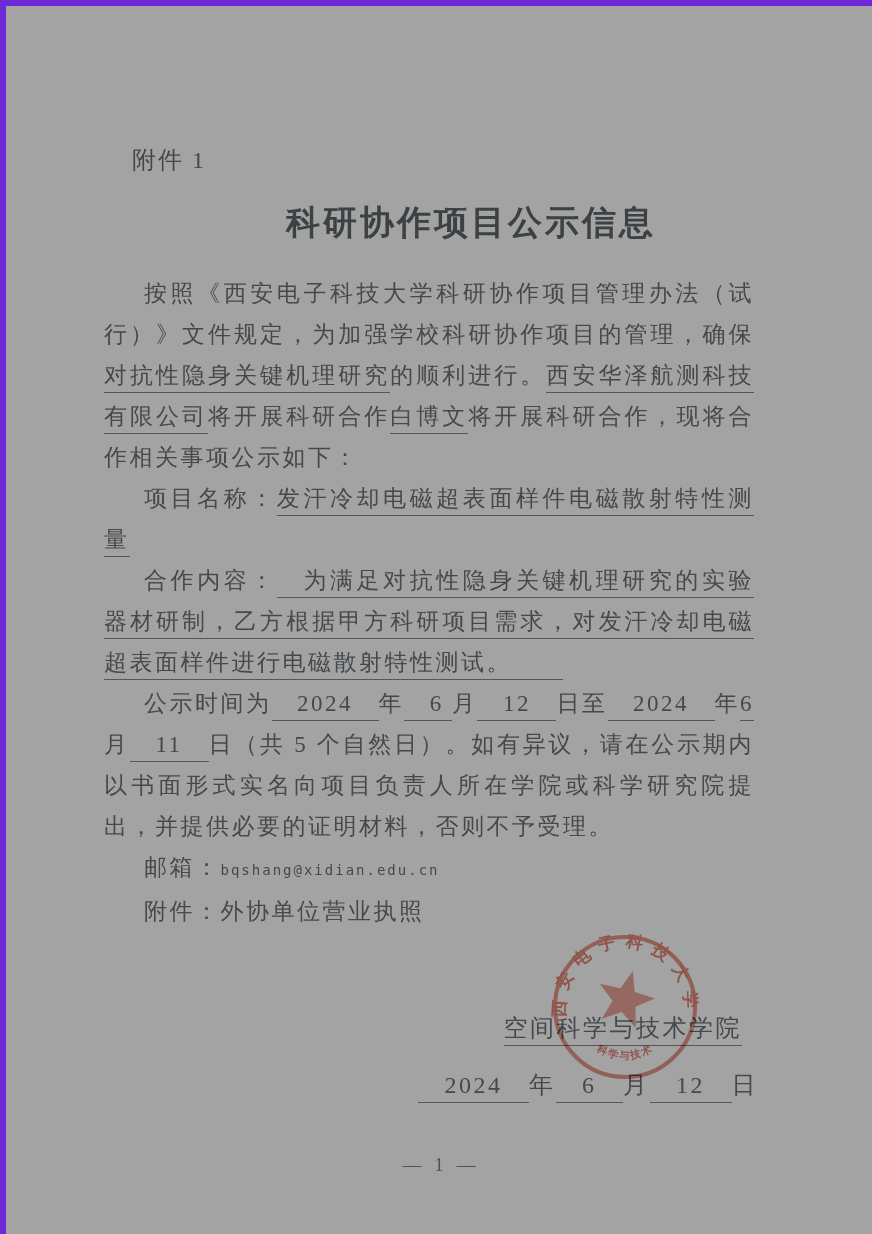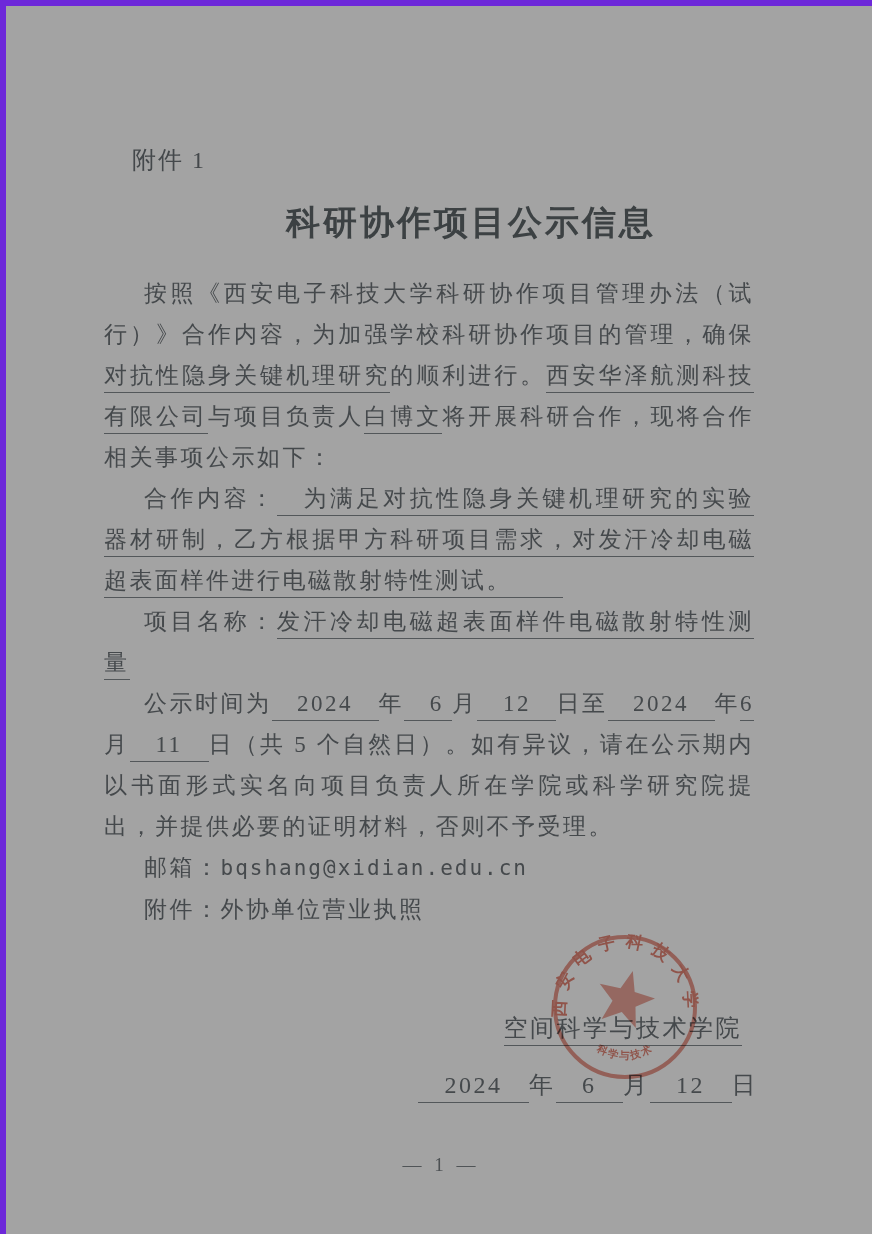--- a/index.html
+++ b/index.html
@@ -40,21 +40,21 @@
     font-size: 23px;
     line-height: 41px;
     letter-spacing: 2.5px;
     text-align: justify;
     color: #45494c;
   }
   .body-text p { margin: 0; text-indent: 40px; }
   .u { border-bottom: 1.5px solid #53575a; padding-bottom: 4px; }
   .email {
     font-family: "DejaVu Sans Mono", "Liberation Mono", monospace;
-    font-size: 21px;
+    font-size: 14px;
     letter-spacing: 2px;
   }
   .signature {
     position: absolute;
     right: 118px;
     top: 1002px;
     text-align: right;
     font-size: 24px;
     line-height: 41px;
     letter-spacing: 2.5px;
@@ -92,23 +92,23 @@
 </head>
 <body>
 
 <div class="doc">
 
   <div class="attachment">附件 1</div>
 
   <h1 class="title">科研协作项目公示信息</h1>
 
   <div class="body-text">
-    <p><span>按照《西安电子科技大学科研协作项目管理办法（试行）》合作内容，为加强学校科研协作项目的管理，确保</span><span class="u">对抗性隐身关键机理研究</span><span>的顺利进行。</span><span class="u">西安华泽航测科技有限公司</span><span>与项目负责人</span><span class="u">白博文</span><span>将开展科研合作，现将合作相关事项公示如下：</span></p>
+    <p><span>按照《西安电子科技大学科研协作项目管理办法（试行）》文件规定，为加强学校科研协作项目的管理，确保</span><span class="u">对抗性隐身关键机理研究</span><span>的顺利进行。</span><span class="u">西安华泽航测科技有限公司</span><span>将开展科研合作</span><span class="u">白博文</span><span>将开展科研合作，现将合作相关事项公示如下：</span></p>
+    <p><span>项目名称：</span><span class="u">发汗冷却电磁超表面样件电磁散射特性测量</span></p>
     <p><span>合作内容：</span><span class="u">　为满足对抗性隐身关键机理研究的实验器材研制，乙方根据甲方科研项目需求，对发汗冷却电磁超表面样件进行电磁散射特性测试。　　</span></p>
-    <p><span>项目名称：</span><span class="u">发汗冷却电磁超表面样件电磁散射特性测量</span></p>
     <p><span>公示时间为</span><span class="u">　2024　</span><span>年</span><span class="u">　6 </span><span>月</span><span class="u">　12　</span><span>日至</span><span class="u">　2024　</span><span>年</span><span class="u">6 </span><span>月</span><span class="u">　11　</span><span>日（共 5 个自然日）。如有异议，请在公示期内以书面形式实名向项目负责人所在学院或科学研究院提出，并提供必要的证明材料，否则不予受理。</span></p>
     <p><span>邮箱：</span><span class="email">bqshang@xidian.edu.cn</span></p>
     <p><span>附件：</span><span>外协单位营业执照</span></p>
   </div>
 
   <div class="signature">
     <div class="org-line"><span class="u">空间科学与技术学院</span></div>
     <div class="date-line"><span class="u">　2024　</span><span>年</span><span class="u">　6　</span><span>月</span><span class="u">　12　</span><span>日</span></div>
   </div>
 

